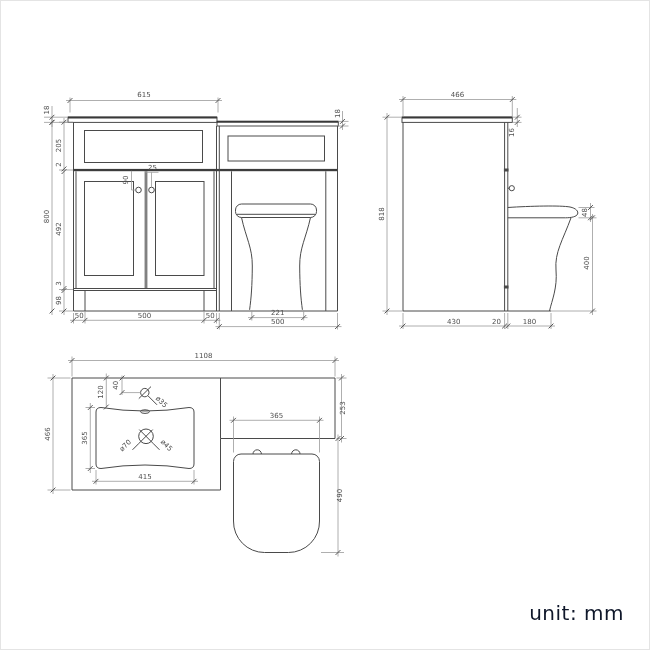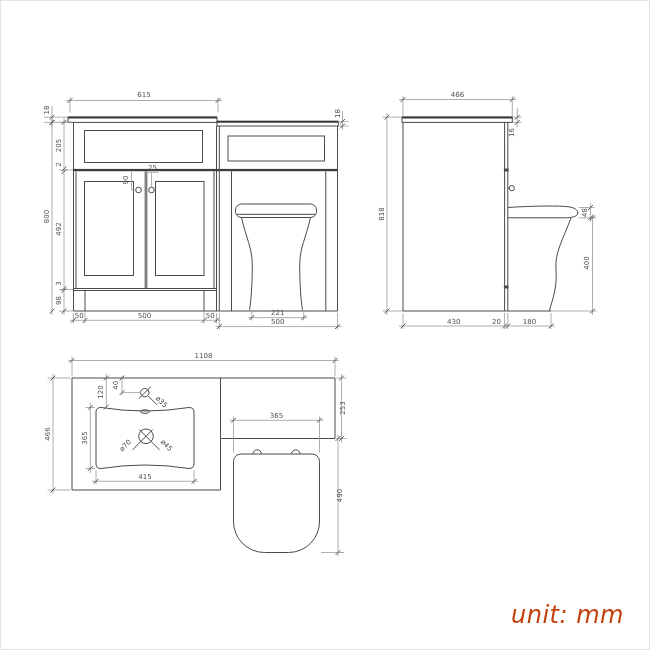--- a/index.html
+++ b/index.html
@@ -5,22 +5,22 @@
   html,body{margin:0;padding:0;}
   body{width:650px;height:650px;background:#ffffff;position:relative;
        font-family:"DejaVu Sans", sans-serif;overflow:hidden;}
   .frame{position:absolute;inset:0;border:1px solid #e4e4e4;pointer-events:none;}
   svg{position:absolute;left:0;top:0;}
   .ln   {stroke:#4a4a4a;stroke-width:1;fill:none;}
   .lnh  {stroke:#383838;stroke-width:2;fill:none;}
   .dimln{stroke:#9a9a9a;stroke-width:0.8;fill:none;}
   .tick {stroke:#555555;stroke-width:1;fill:none;}
   .dim  {font-size:7px;fill:#4f4f4f;text-anchor:middle;}
-  .unit-note{position:absolute;right:26px;top:601px;font-size:24px;color:#c2410c;
-       letter-spacing:0.5px;font-style:italic;}
+  .unit-note{position:absolute;right:26px;top:601px;font-size:20px;color:#0f172a;
+       letter-spacing:0.5px;}
 </style>
 </head>
 <body>
 
 <div class="frame"></div>
 
 <svg width="650" height="650" viewBox="0 0 650 650">
 
   <g>
 

